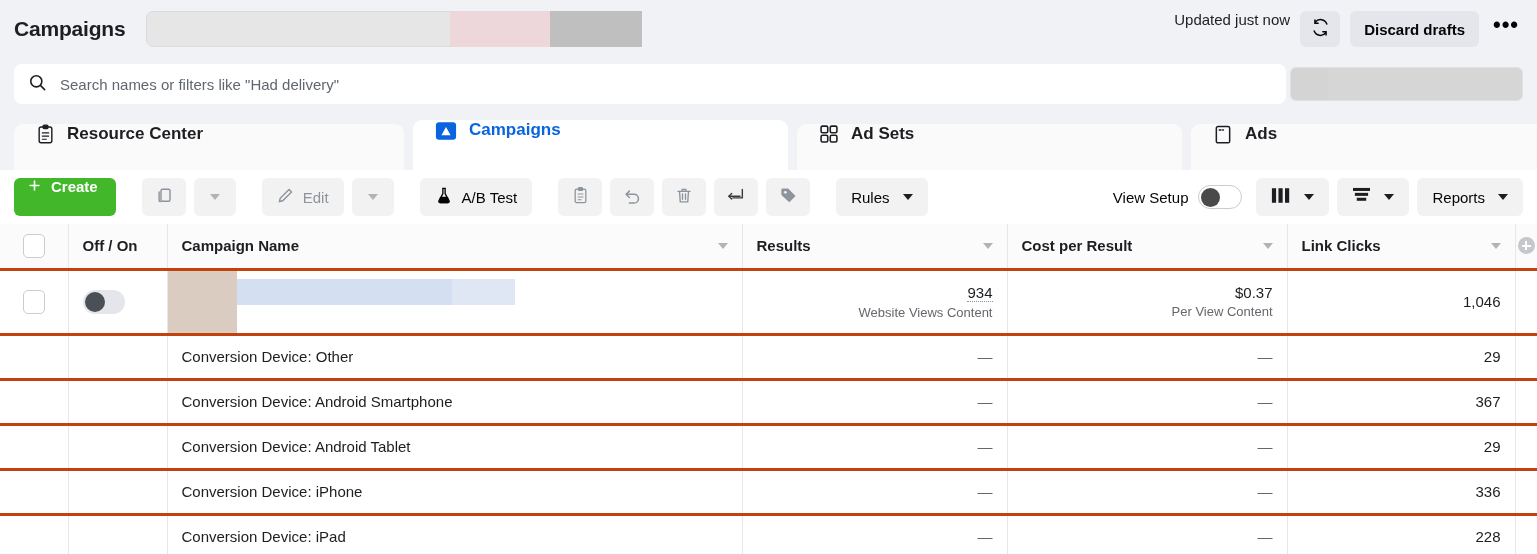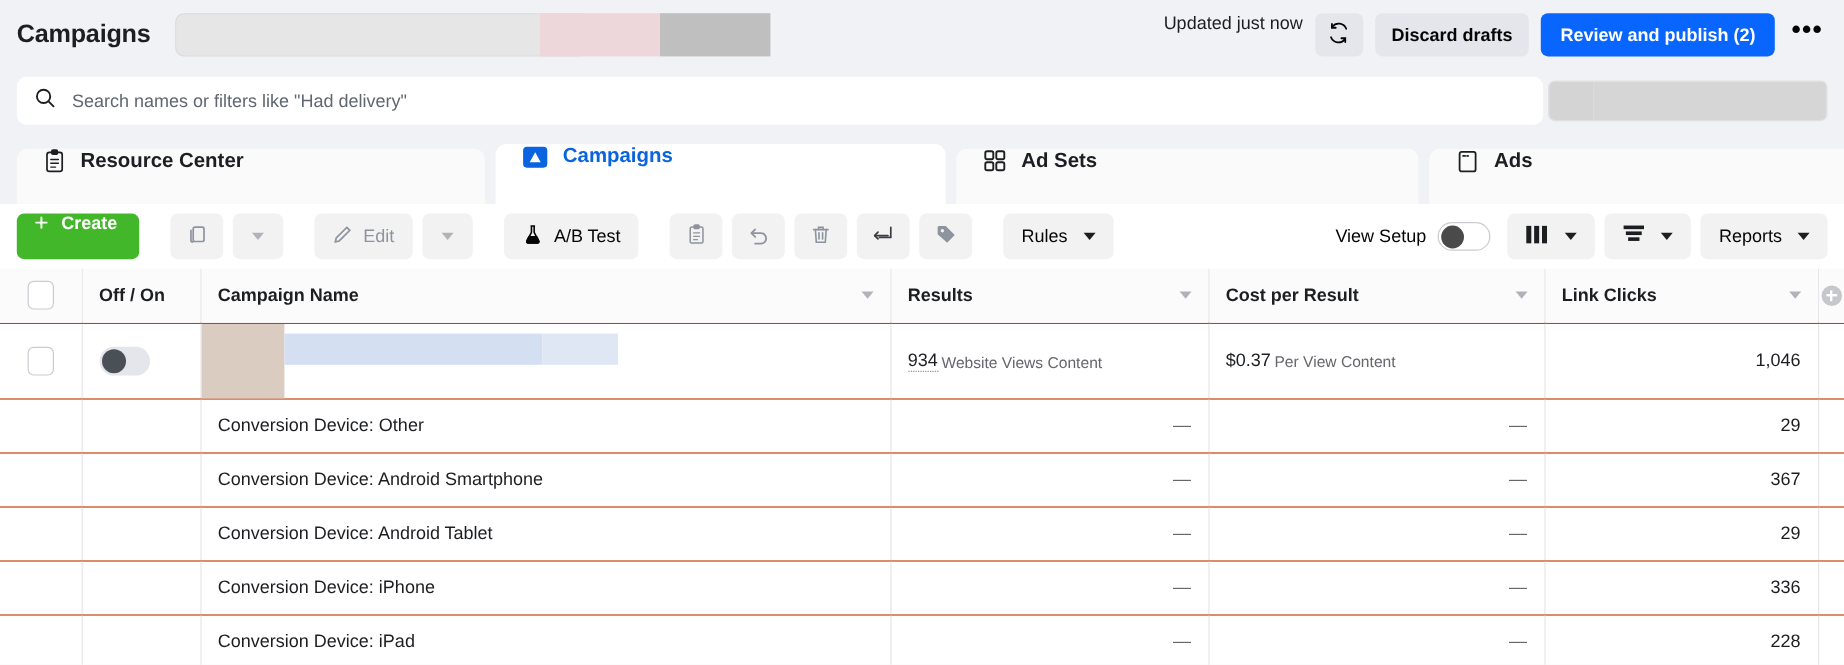--- a/index.html
+++ b/index.html
@@ -230,21 +230,21 @@
     width: 19px; height: 19px;
     border-radius: 50%;
     background: #4a4a4a;
   }
 
   
   .tablewrap { background: #fff; }
   table { border-collapse: collapse; width: 1537px; table-layout: fixed; }
   th, td {
     border-right: 1px solid #e6e7eb;
-    border-bottom: 1px solid #c2410c;
+    border-bottom: 3px solid #c2410c;
     font-size: 15px;
     color: #1c1e21;
     padding: 0;
   }
   thead th {
     height: 45px;
     background: #fbfbfb;
     font-weight: bold;
     vertical-align: middle;
     position: relative;
@@ -265,21 +265,21 @@
   td.c-name,  th.c-name  { width: 575px; }
   td.c-res,   th.c-res   { width: 265px; }
   td.c-cost,  th.c-cost  { width: 280px; }
   td.c-link,  th.c-link  { width: 228px; }
   td.c-plus,  th.c-plus  { width: 22px; border-right: none; }
 
   tbody tr { height: 45px; }
   tbody tr.row1 { height: 62px; }
   .cell-pad { padding: 5px 14px; }
   .num { text-align: right; padding: 0 14px; }
-  .stack { display: flex; flex-direction: row; align-items: flex-end; padding: 0 14px; gap: 3px; }
+  .stack { display: flex; flex-direction: column; align-items: flex-end; padding: 0 14px; gap: 3px; }
   .stack .big { font-size: 15px; color: #1c1e21; border-bottom: 1px dotted #8d949e; }
   .stack .sub { font-size: 13px; color: #65676b; }
   .dash { color: #65676b; }
 
   .row-toggle {
     width: 42px; height: 24px;
     background: #e4e6eb;
     border-radius: 12px;
     display: flex; align-items: center;
     padding: 2px;
@@ -327,21 +327,20 @@
         <svg width="19" height="19" viewBox="0 0 24 24" fill="none" stroke="#050505" stroke-width="1.9" stroke-linecap="round">
           <path d="M20 7.5a8.5 8.5 0 0 0-14.6-2.2"></path>
             <path d="M4 16.5a8.5 8.5 0 0 0 14.6 2.2"></path>
           <path d="M5 2.5v4h4"></path>
             <path d="M19 21.5v-4h-4"></path>
         </svg>
       </span>
     </button>
 
     <button class="btn btn-grey">Discard drafts</button>
-    <button class="btn btn-blue">Review and publish (2)</button>
     <button class="btn btn-ellipsis">•••</button>
   </div>
 </div>
 
 <div class="searchrow">
   <div class="searchbox">
     <span>
       <svg width="19" height="19" viewBox="0 0 24 24" fill="none" stroke="#1c1e21" stroke-width="2" stroke-linecap="round">
         <circle cx="10.5" cy="10.5" r="7"></circle>
           <path d="M16 16l5 5"></path>

